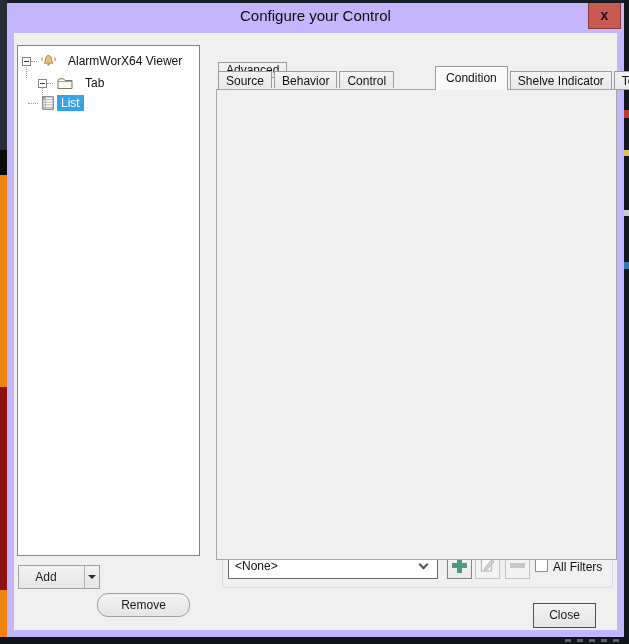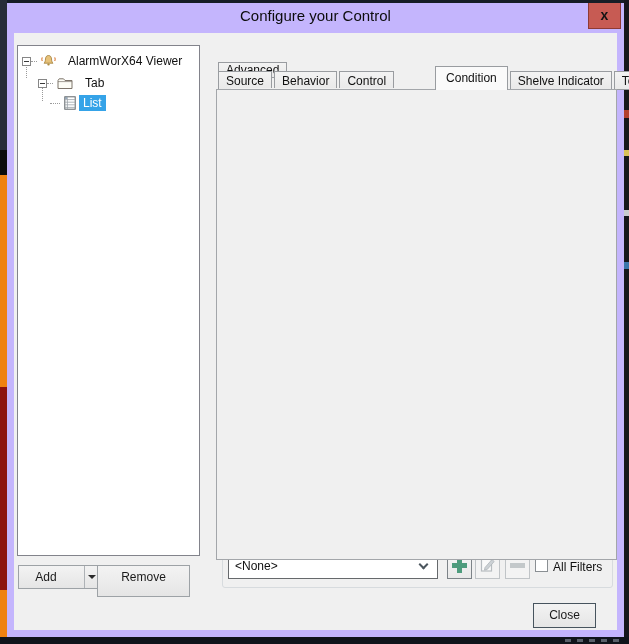--- a/index.html
+++ b/index.html
@@ -210,41 +210,41 @@
         <span class="dots-h" style="width:6px;"></span>
         <span class="tree-icon">
           <svg width="16" height="13" viewBox="0 0 16 13">
             <path d="M1 3.5 L1 11.5 L15 11.5 L15 3.5 L8 3.5 L6.5 1.8 L2.2 1.8 L1 3.5 Z" fill="#fdfdf6" stroke="#7d746a" stroke-width="1"></path>
             <path d="M1 4.6 L15 4.6" stroke="#7d746a" stroke-width="0.7"></path>
           </svg>
         </span>
         <span class="tree-label">Tab</span>
       </div>
 
-      <div class="tree-row" style="left:28px;top:48px;text-align:right;">
+      <div class="tree-row" style="left:6px;top:48px;text-align:right;">
         <span class="dots-h" style="width:10px;margin-left:4px;"></span>
         <span class="tree-icon">
           <svg width="12" height="14" viewBox="0 0 12 14">
             <rect x="0.8" y="0.8" width="10.4" height="12.4" fill="#fff" stroke="#5e6468" stroke-width="1"></rect>
             <path d="M3.4 0.8 L3.4 13.2" stroke="#9aa2a8" stroke-width="0.8"></path>
             <path d="M1 3.6 L11 3.6 M1 6.2 L11 6.2 M1 8.8 L11 8.8 M1 11.4 L11 11.4" stroke="#9aa2a8" stroke-width="0.8"></path>
             <rect x="1.4" y="1.4" width="1.4" height="1.4" fill="#5e7f9e"></rect>
           </svg>
         </span>
         <span class="tree-label selected">List</span>
       </div>
     </div>
 
     <div class="btn" style="left:4px;top:532px;width:82px;height:24px;">
       <span class="split-main">Add</span>
       <span class="split-arrow">
           <i class="tri-down"></i>
         </span>
     </div>
-    <div class="btn" style="left:83px;top:532px;width:93px;height:32px;line-height:22px;">
+    <div class="btn" style="left:83px;top:560px;width:93px;height:24px;line-height:22px;border-radius:11px;">
       <span>Remove</span>
     </div>
 
     <div class="tabs-row1"><div class="tab">Advanced</div></div>
     <div class="tabs-row2"><div class="tab">Source</div><div class="tab">Behavior</div><div class="tab">Control</div><div class="tab active">Condition</div><div class="tab">Shelve Indicator</div><div class="tab">Text Translator</div></div>
     <div class="tab-panel"></div>
 
     <div class="groupbox" style="left:208px;top:62px;width:388px;height:88px;">
       <span class="group-label">Create or Select a list of Conditions</span>
     </div>

